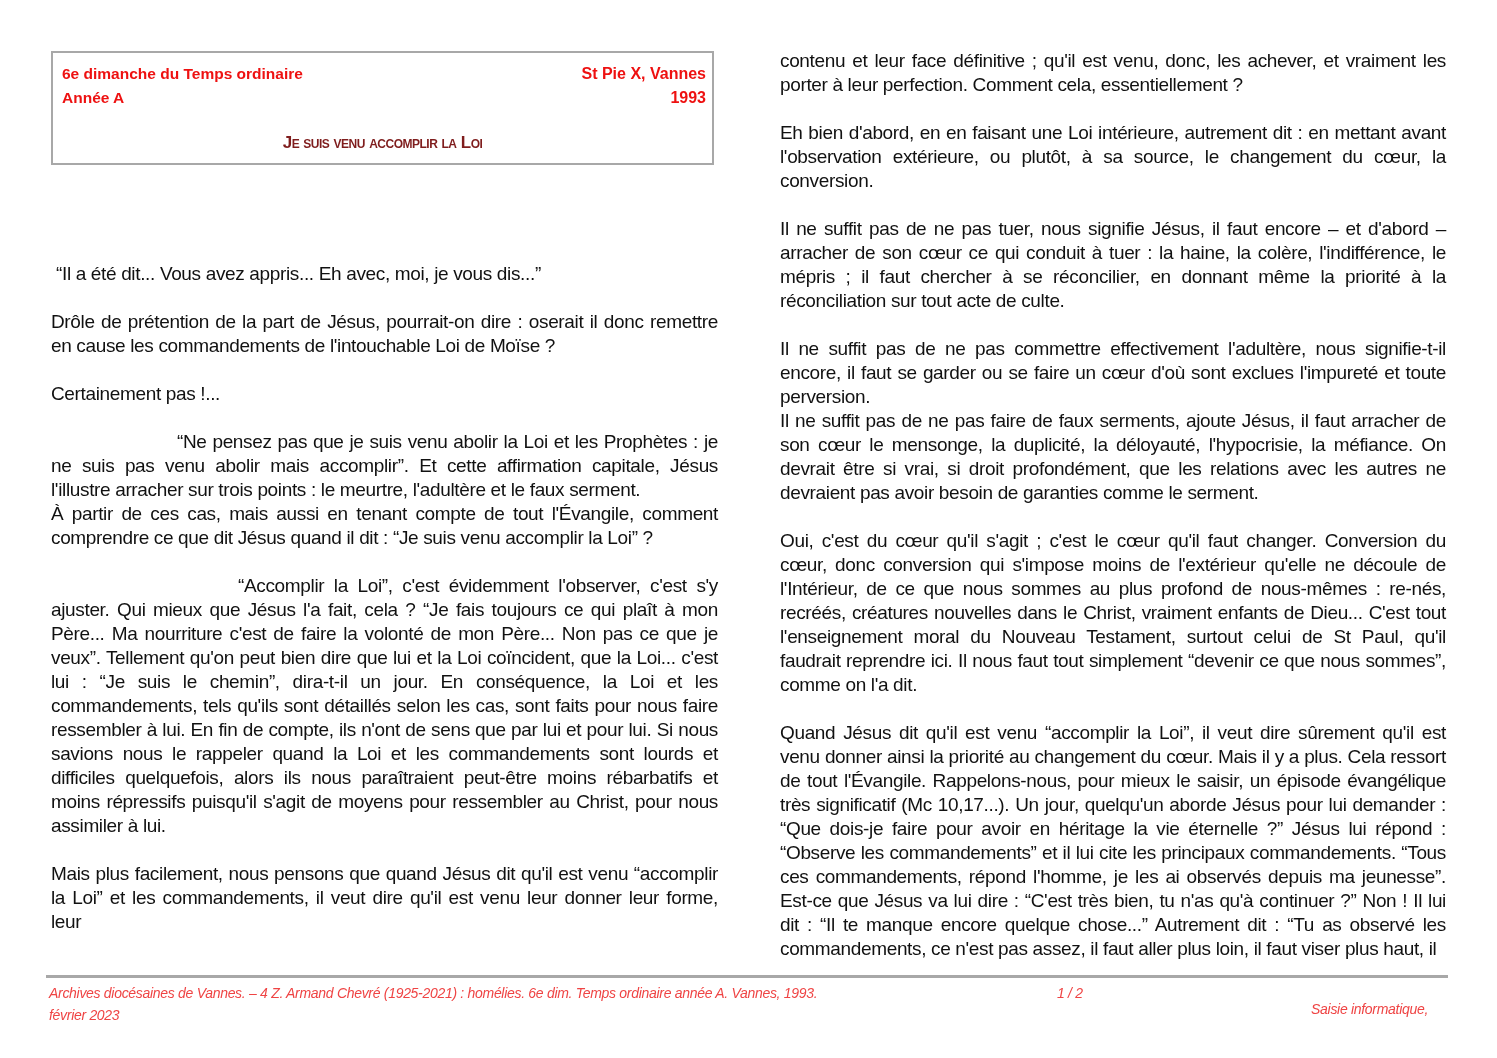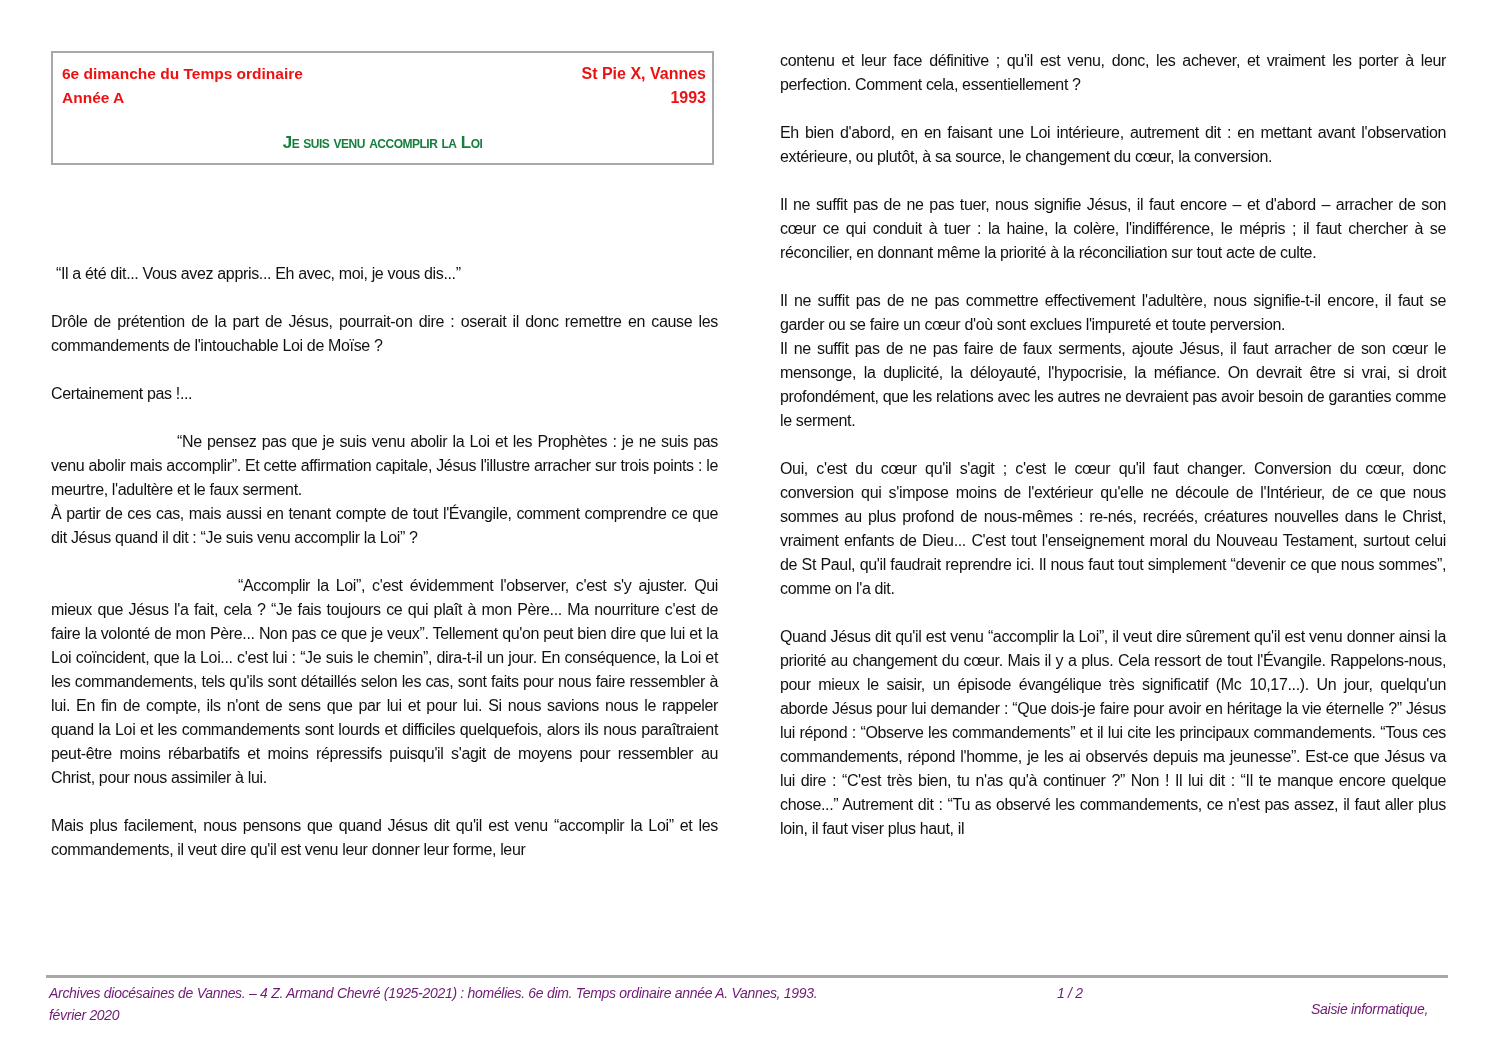--- a/index.html
+++ b/index.html
@@ -9,38 +9,38 @@
     }
     .header-box {
       position: absolute; left: 51px; top: 51px; width: 663px; height: 114px;
       border: 2px solid #a8a8a8; box-sizing: border-box;
     }
     .red { color: #ee1111; font-weight: bold; }
     .hdr-left { position: absolute; left: 9px; top: 9px; font-size: 15.5px; line-height: 24px; }
     .hdr-right { position: absolute; right: 6px; top: 9px; font-size: 16px; line-height: 24px; text-align: right; }
     .title {
       position: absolute; left: 0; right: 0; top: 80px; text-align: center;
-      font-size: 17px; font-weight: bold; color: #15803d; letter-spacing: -0.5px;
+      font-size: 17px; font-weight: bold; color: #7f1d1d; letter-spacing: -0.5px;
     }
     .col {
-      position: absolute; font-size: 16px; line-height: 24px; text-align: justify;
+      position: absolute; font-size: 19px; line-height: 24px; text-align: justify;
       letter-spacing: -0.35px;
     }
     .col-left { left: 51px; top: 262px; width: 667px; }
     .col-right { left: 780px; top: 49px; width: 666px; }
     .col p { margin: 0 0 24px 0; }
     .col p.nogap { margin-bottom: 0; }
     .indent-big { text-indent: 126px; }
     .indent-huge { text-indent: 187px; }
     .footer-rule {
       position: absolute; left: 46px; top: 975px; width: 1402px; height: 3px; background: #a8a8a8;
     }
     .footer {
       position: absolute; left: 49px; top: 982px; width: 1395px; font-size: 14px; line-height: 22px;
-      font-style: italic; color: #701a75; letter-spacing: -0.3px;
+      font-style: italic; color: #ef4444; letter-spacing: -0.3px;
     }
     .footer .pg { position: absolute; left: 1008px; top: 0; text-align: center; }
     .footer .saisie { position: absolute; right: 16px; top: 16px; }
   </style>
 </head>
 <body>
 
 <div class="header-box">
   <div class="hdr-left red">
     <div>6e dimanche du Temps ordinaire</div>
@@ -69,16 +69,16 @@
   <p>Il ne suffit pas de ne pas tuer, nous signifie Jésus, il faut encore – et d'abord – arracher de son cœur ce qui conduit à tuer : la haine, la colère, l'indifférence, le mépris ; il faut chercher à se réconcilier, en donnant même la priorité à la réconciliation sur tout acte de culte.</p>
   <p class="nogap">Il ne suffit pas de ne pas commettre effectivement l'adultère, nous signifie-t-il encore, il faut se garder ou se faire un cœur d'où sont exclues l'impureté et toute perversion.</p>
   <p>Il ne suffit pas de ne pas faire de faux serments, ajoute Jésus, il faut arracher de son cœur le mensonge, la duplicité, la déloyauté, l'hypocrisie, la méfiance. On devrait être si vrai, si droit profondément, que les relations avec les autres ne devraient pas avoir besoin de garanties comme le serment.</p>
   <p>Oui, c'est du cœur qu'il s'agit ; c'est le cœur qu'il faut changer. Conversion du cœur, donc conversion qui s'impose moins de l'extérieur qu'elle ne découle de l'Intérieur, de ce que nous sommes au plus profond de nous-mêmes : re-nés, recréés, créatures nouvelles dans le Christ, vraiment enfants de Dieu... C'est tout l'enseignement moral du Nouveau Testament, surtout celui de St Paul, qu'il faudrait reprendre ici. Il nous faut tout simplement “devenir ce que nous sommes”, comme on l'a dit.</p>
   <p>Quand Jésus dit qu'il est venu “accomplir la Loi”, il veut dire sûrement qu'il est venu donner ainsi la priorité au changement du cœur. Mais il y a plus. Cela ressort de tout l'Évangile. Rappelons-nous, pour mieux le saisir, un épisode évangélique très significatif (Mc 10,17...). Un jour, quelqu'un aborde Jésus pour lui demander : “Que dois-je faire pour avoir en héritage la vie éternelle ?” Jésus lui répond : “Observe les commandements” et il lui cite les principaux commandements. “Tous ces commandements, répond l'homme, je les ai observés depuis ma jeunesse”. Est-ce que Jésus va lui dire : “C'est très bien, tu n'as qu'à continuer ?” Non ! Il lui dit : “Il te manque encore quelque chose...” Autrement dit : “Tu as observé les commandements, ce n'est pas assez, il faut aller plus loin, il faut viser plus haut, il</p>
 </div>
 
 <div class="footer-rule"></div>
 <div class="footer">
   <div>Archives diocésaines de Vannes. – 4 Z. Armand Chevré (1925-2021) : homélies. 6e dim. Temps ordinaire année A. Vannes, 1993.</div>
-  <div>février 2020</div>
+  <div>février 2023</div>
   <span class="pg">1 / 2</span>
   <span class="saisie">Saisie informatique,</span>
 </div>
 
 </body></html>

